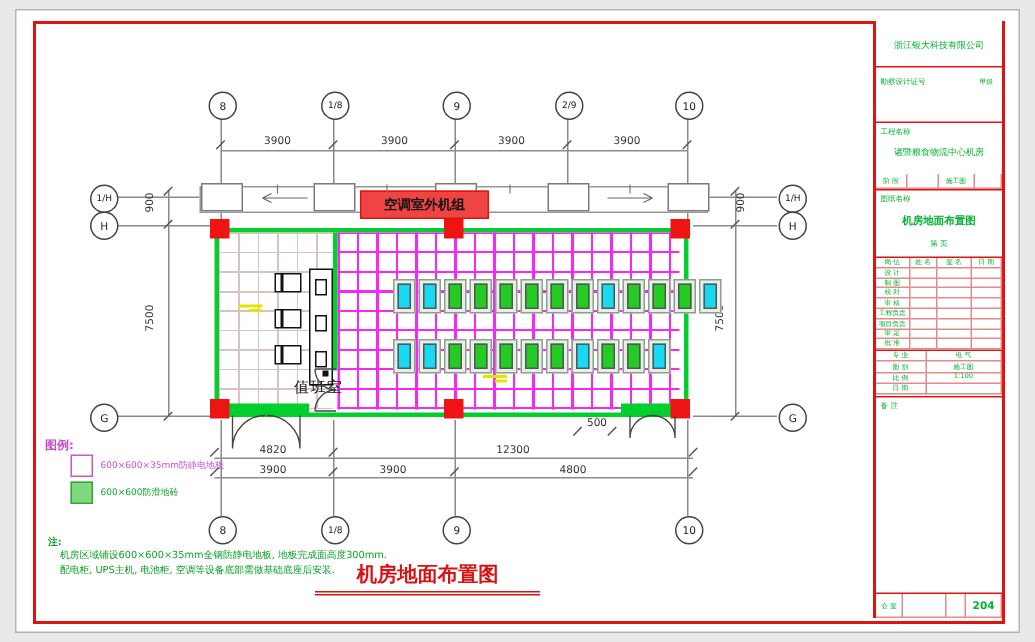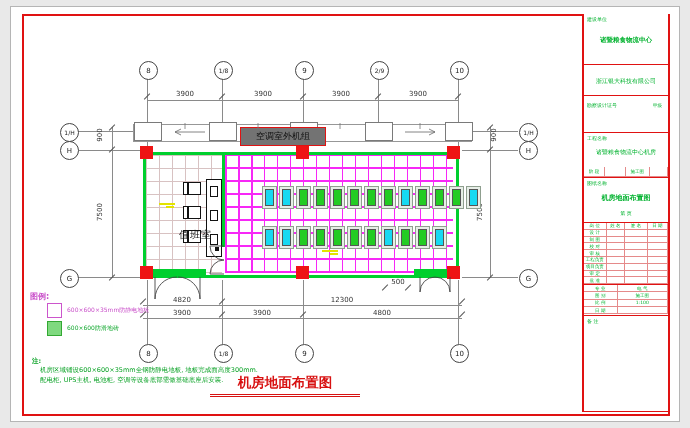--- a/index.html
+++ b/index.html
@@ -31,21 +31,21 @@
   .partition{background:#00cf2e;z-index:2;}
   .sill{background:#00cf2e;z-index:3;}
   .rackrow{display:flex;gap:2px;z-index:4;}
   .rack{width:13px;height:21px;border:1px solid #8f9f8f;background:#e7eee7;
         display:flex;align-items:center;justify-content:center;}
   .rack-in{width:7px;height:15px;border:1px solid #555;}
   .rack-c .rack-in{background:#17d9f2;}
   .rack-g .rack-in{background:#23cc23;}
   .furn{border:1.3px solid #111;background:#fff;z-index:5;}
   .yellow{background:#e3e300;z-index:5;}
-  .ac-label{border:1.5px solid #e01212;background:#737373;color:#111;font-size:9px;font-weight:normal;
+  .ac-label{border:1.5px solid #e01212;background:#ef4444;color:#111;font-size:9px;font-weight:bold;
             display:flex;align-items:center;justify-content:center;z-index:6;}
   .room-label{font-size:10px;color:#111;z-index:6;letter-spacing:1px;}
   .svg-overlay{left:0;top:0;z-index:6;pointer-events:none;}
   
   .legend-title{font-size:8px;font-weight:bold;color:#c94fc9;}
   .swatch{width:13px;height:13px;z-index:2;}
   .sw-outline{border:1px solid #cc55cc;background:#fff;}
   .sw-green{border:1px solid #33a833;background:#7fd97f;}
   .legend-text{font-size:6px;}
   .lt-magenta{color:#c94fc9;}
@@ -237,21 +237,21 @@
 <div class="abs furn" style="left:188px;top:182px;width:11px;height:11px;"></div>
 <div class="abs furn" style="left:183px;top:182px;width:3px;height:11px;"></div>
 <div class="abs furn" style="left:188px;top:206px;width:11px;height:11px;"></div>
 <div class="abs furn" style="left:183px;top:206px;width:3px;height:11px;"></div>
 <div class="abs furn" style="left:188px;top:230px;width:11px;height:11px;"></div>
 <div class="abs furn" style="left:183px;top:230px;width:3px;height:11px;"></div>
 <div class="abs yellow" style="left:159px;top:203px;width:16px;height:2px;"></div>
 <div class="abs yellow" style="left:166px;top:206px;width:8px;height:2px;"></div>
 <div class="abs yellow" style="left:322px;top:250px;width:16px;height:2px;"></div>
 <div class="abs yellow" style="left:330px;top:253px;width:8px;height:2px;"></div>
-<div class="abs room-label" style="left:179px;top:228px;width:50px;">值班室</div>
+<div class="abs room-label" style="left:179px;top:251px;width:50px;text-align:right;">值班室</div>
 <div class="abs dim" style="left:384px;top:278px;width:28px;z-index:7;">500</div>
 
 <div class="abs vline" style="left:147px;top:280px;height:64px;"></div>
 <div class="abs vline" style="left:222px;top:280px;height:64px;"></div>
 <div class="abs vline" style="left:303px;top:280px;height:64px;"></div>
 <div class="abs vline" style="left:458px;top:280px;height:64px;"></div>
 <div class="abs hline" style="left:143px;top:305px;width:319px;"></div>
 <div class="abs hline" style="left:143px;top:318px;width:319px;"></div>
 <div class="abs dim" style="left:162px;top:296px;width:40px;">4820</div>
 <div class="abs dim" style="left:322px;top:296px;width:40px;">12300</div>
@@ -300,24 +300,20 @@
 <div class="abs swatch sw-green" style="left:47px;top:321px;"></div>
 <div class="abs legend-text lt-green" style="left:67px;top:324px;">600×600防滑地砖</div>
 
 <div class="abs note" style="left:32px;top:357px;font-weight:bold;">注:</div>
 <div class="abs note" style="left:40px;top:366px;width:330px;">机房区域铺设600×600×35mm全钢防静电地板, 地板完成面高度300mm.</div>
 <div class="abs note" style="left:40px;top:376px;width:330px;">配电柜, UPS主机, 电池柜, 空调等设备底部需做基础底座后安装.</div>
 
 <div class="abs main-title" style="left:210px;top:374px;width:150px;">机房地面布置图</div>
 
 <div class="abs tblock">
-  <div class="tb-sec" style="height:50px;">
-    <div class="tb-label">建设单位</div>
-    <div class="tb-center" style="top:22px;font-size:6.5px;font-weight:bold;">诸暨粮食物流中心</div>
-  </div>
   <div class="tb-sec" style="height:30px;">
     <div class="tb-center" style="top:12px;font-size:6px;">浙江银大科技有限公司</div>
   </div>
   <div class="tb-sec" style="height:36px;">
     <div class="tb-label" style="top:6px;">勘察设计证号</div>
     <div style="position:absolute;right:6px;top:7px;font-size:4.5px;">甲级</div>
   </div>
   <div class="tb-sec" style="height:44px;">
     <div class="tb-label">工程名称</div>
     <div class="tb-center" style="top:15px;font-size:6px;">诸暨粮食物流中心机房</div>
@@ -379,20 +375,28 @@
         <div>图 别</div>
         <div>施工图</div>
         <div>比 例</div>
         <div>1:100</div>
         <div>日 期</div>
         <div></div>
       </div>
   </div>
   <div class="tb-sec" style="flex:1;">
     <div class="tb-label">备 注</div>
+  </div>
+  <div class="tb-sec" style="height:16px;border-bottom:none;">
+    <div class="grid-table" style="grid-template-columns:22% 34% 16% 28%;grid-auto-rows:16px;height:16px;">
+      <div>会 签</div>
+      <div></div>
+      <div></div>
+      <div style="font-size:7px;font-weight:bold;">204</div>
+    </div>
   </div>
 </div>
 
 <div class="abs tick" style="left: 143px; top: 96px;"></div>
 <div class="abs tick" style="left: 218px; top: 96px;"></div>
 <div class="abs tick" style="left: 299px; top: 96px;"></div>
 <div class="abs tick" style="left: 374px; top: 96px;"></div>
 <div class="abs tick" style="left: 454px; top: 96px;"></div>
 <div class="abs tick" style="left: 139px; top: 301px;"></div>
 <div class="abs tick" style="left: 218px; top: 301px;"></div>

